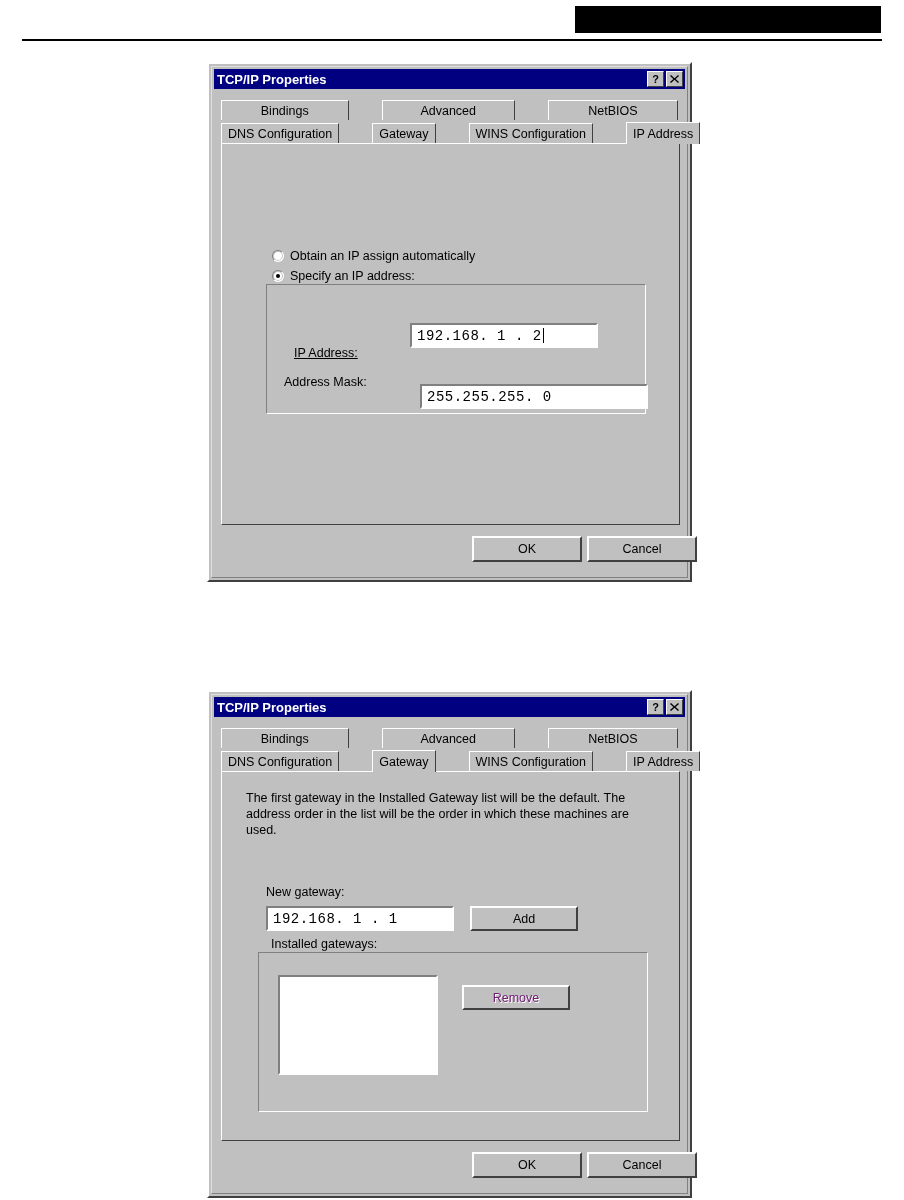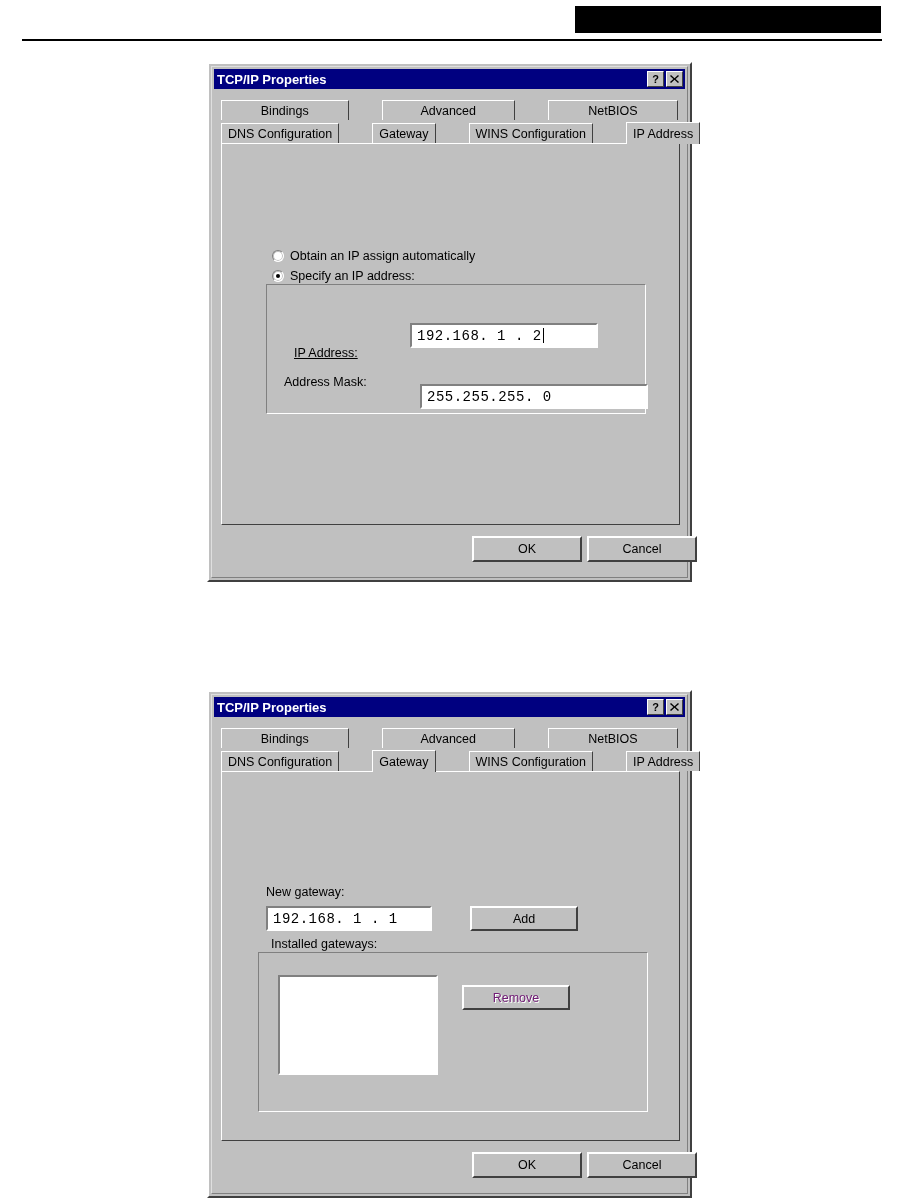--- a/index.html
+++ b/index.html
@@ -395,24 +395,25 @@
         <span>WINS Configuration</span>
       </div>
       <div class="tab" style="width:85px;">
         <span>IP Address</span>
       </div>
     </div>
   </div>
 
   <div class="tab-body" style="left:12px; top:79px; width:459px; height:370px;">
 
+    <div class="body-text" style="left:24px; top:18px; width:410px;">The first gateway in the Installed Gateway list will be the default. The address order in the list will be the order in which these machines are used.</div>
 
     <div class="field-label" style="left:44px; top:113px;">New gateway:</div>
 
-    <div class="ipbox" style="left:44px; top:134px; width:166px; height:25px;">
+    <div class="ipbox" style="left:44px; top:134px; width:188px; height:25px;">
       <span>192.168. 1  . 1</span>
     </div>
 
     <div class="btn" style="left:248px; top:134px; width:108px; height:25px;">
       <span>Add</span>
     </div>
 
     <div class="groupbox" style="left:36px; top:180px; width:390px; height:160px;">
       <div class="groupbox-inner"></div>
     </div>

